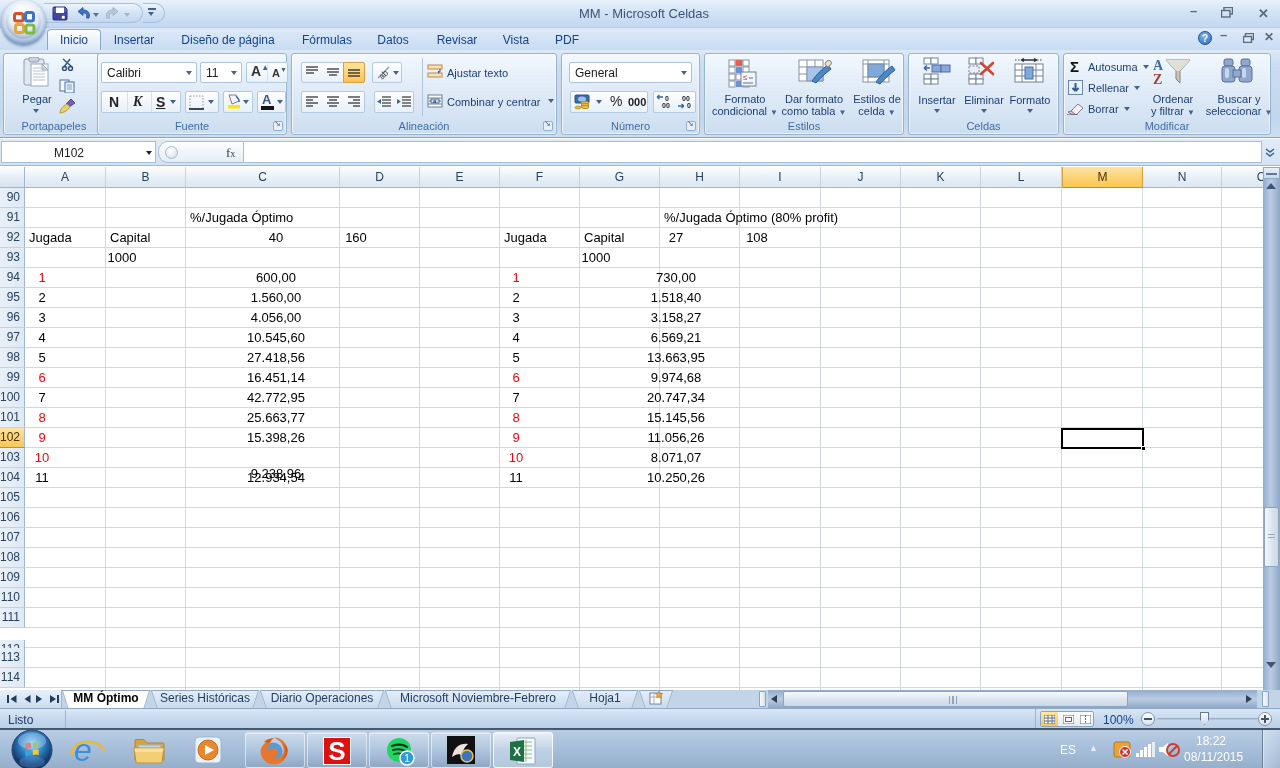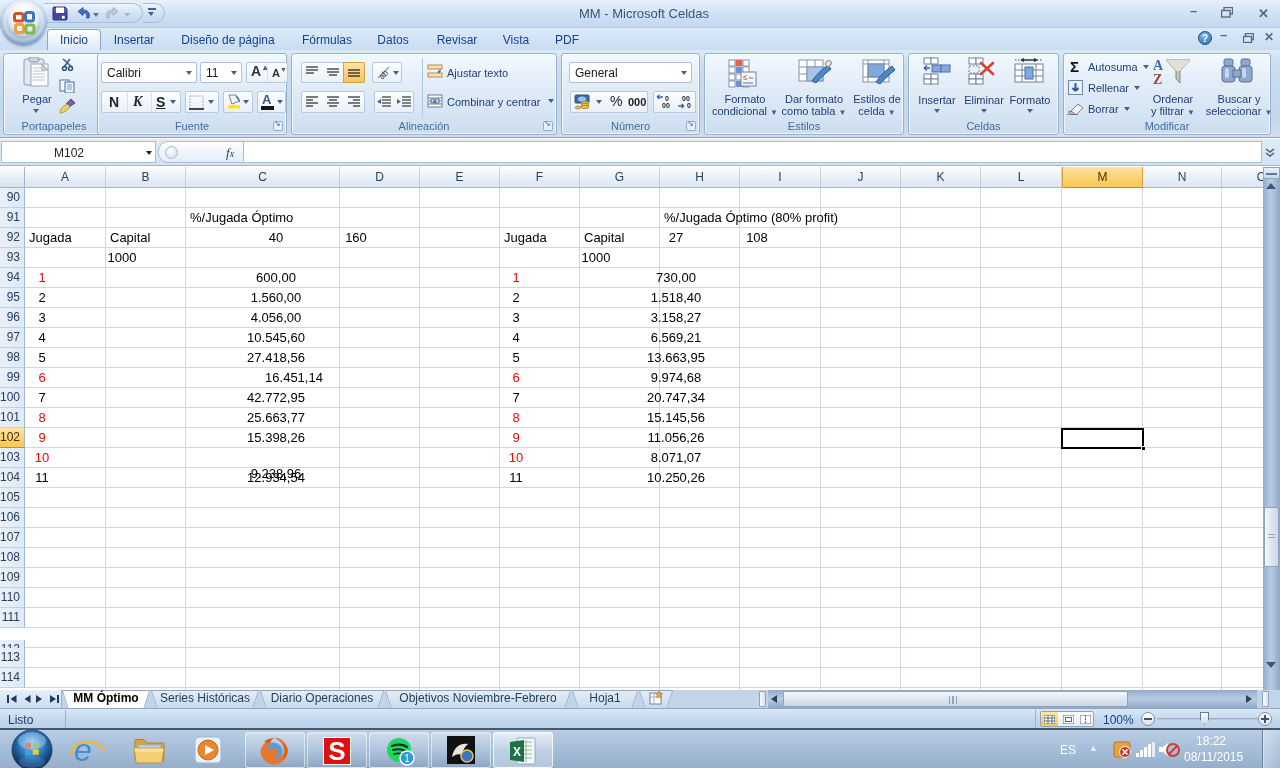--- a/index.html
+++ b/index.html
@@ -489,21 +489,21 @@
     <rect x="7" y="11" width="4" height="10" rx="2" fill="#C8D8EC"></rect>
       <rect x="24" y="11" width="4" height="10" rx="2" fill="#C8D8EC"></rect>
   </svg>
   <div class="btnlabel" style="left:1204px;top:43px;width:70px;">Buscar y<br>seleccionar <span style="font-size:8px;color:#44618C;">▼</span></div>
 </div>
 <div class="abs" id="fbar">
   <div class="abs" id="namebox">M102</div>
   <div class="darr abs" style="left:146px;top:12px;border-top-color:#222;"></div>
   <div class="abs" id="fxwrap"></div>
   <div class="abs" style="left:165px;top:7px;width:13px;height:13px;border-radius:50%;background:radial-gradient(circle at 40% 35%,#FFFFFF,#E4EAF2 60%,#C6D2E0);border:1px solid #AAB9CB;"></div>
-  <span class="abs" style="left:226px;top:6px;font-size:13px;font-style:italic;font-family:'Liberation Serif',serif;color:#33414F;">f<span style="font-size:10px;">x</span></span>
+  <span class="abs" style="left:226px;top:6px;font-size:13px;font-family:'Liberation Serif',serif;color:#33414F;">f<span style="font-size:10px;">x</span></span>
   <div class="abs" id="finput"></div>
   <div class="abs" style="left:1264px;top:6px;width:12px;height:14px;"><svg width="12" height="14">
         <path d="M2,4 L6,7 L10,4" stroke="#44618C" stroke-width="1.5" fill="none"></path>
         <path d="M2,8 L6,11 L10,8" stroke="#44618C" stroke-width="1.5" fill="none"></path>
       </svg></div>
 </div>
 <div class="abs" id="sheet">
   <div class="abs" id="corner"></div>
   <div class="abs" id="colhdrs">
       <div class="chdr" style="left:0px;width:81px;">A</div>
@@ -591,21 +591,21 @@
         <span class="cr " style="left:591px;width:120px;top:120px;">3.158,27</span>
         <span class="cr " style="left:-43px;width:120px;top:140px;">4</span>
         <span class="cr " style="left:191px;width:120px;top:140px;">10.545,60</span>
         <span class="cr " style="left:431px;width:120px;top:140px;">4</span>
         <span class="cr " style="left:591px;width:120px;top:140px;">6.569,21</span>
         <span class="cr " style="left:-43px;width:120px;top:160px;">5</span>
         <span class="cr " style="left:191px;width:120px;top:160px;">27.418,56</span>
         <span class="cr " style="left:431px;width:120px;top:160px;">5</span>
         <span class="cr " style="left:591px;width:120px;top:160px;">13.663,95</span>
         <span class="cr red" style="left:-43px;width:120px;top:180px;">6</span>
-        <span class="cr " style="left:209px;width:120px;top:180px;">16.451,14</span>
+        <span class="cr " style="left:191px;width:120px;top:180px;">16.451,14</span>
         <span class="cr red" style="left:431px;width:120px;top:180px;">6</span>
         <span class="cr " style="left:591px;width:120px;top:180px;">9.974,68</span>
         <span class="cr " style="left:-43px;width:120px;top:200px;">7</span>
         <span class="cr " style="left:191px;width:120px;top:200px;">42.772,95</span>
         <span class="cr " style="left:431px;width:120px;top:200px;">7</span>
         <span class="cr " style="left:591px;width:120px;top:200px;">20.747,34</span>
         <span class="cr red" style="left:-43px;width:120px;top:220px;">8</span>
         <span class="cr " style="left:191px;width:120px;top:220px;">25.663,77</span>
         <span class="cr red" style="left:431px;width:120px;top:220px;">8</span>
         <span class="cr " style="left:591px;width:120px;top:220px;">15.145,56</span>
@@ -645,21 +645,21 @@
           <path d="M30.5,5 L30.5,13 L24.5,9 Z"></path>
           <path d="M36,5 L36,13 L42,9 Z"></path>
           <path d="M50,5 L50,13 L56,9 Z"></path>
           <rect x="57" y="5" width="2" height="8"></rect>
         </g>
     </svg>
   </div>
   <div class="stab active" style="left:62px;width:88px;"><div></div><span>MM Óptimo</span></div>
   <div class="stab" style="left:151px;width:108px;"><div></div><span>Series Históricas</span></div>
   <div class="stab" style="left:260px;width:124px;"><div></div><span>Diario Operaciones</span></div>
-  <div class="stab" style="left:385px;width:186px;"><div></div><span>Objetivos Noviembre-Febrero</span></div>
+  <div class="stab" style="left:385px;width:186px;"><div></div><span>Microsoft Noviembre-Febrero</span></div>
   <div class="stab" style="left:572px;width:66px;"><div></div><span>Hoja1</span></div>
   <div class="stab" style="left:639px;width:34px;"><div></div>
     <svg style="position:relative;z-index:2" width="20" height="16" viewBox="0 0 20 16">
         <rect x="4" y="3" width="11" height="11" fill="#fff" stroke="#70809A"></rect>
         <line x1="4" y1="7" x2="15" y2="7" stroke="#9FB0C2"></line>
         <line x1="8" y1="3" x2="8" y2="14" stroke="#9FB0C2"></line>
         <path d="M13,1 L14.2,3.4 L16.8,3.6 L14.9,5.4 L15.4,8 L13,6.7 L10.6,8 L11.1,5.4 L9.2,3.6 L11.8,3.4 Z" fill="#E8A33C" stroke="#B5791F" stroke-width="0.5"></path>
       </svg>
   </div>
 

